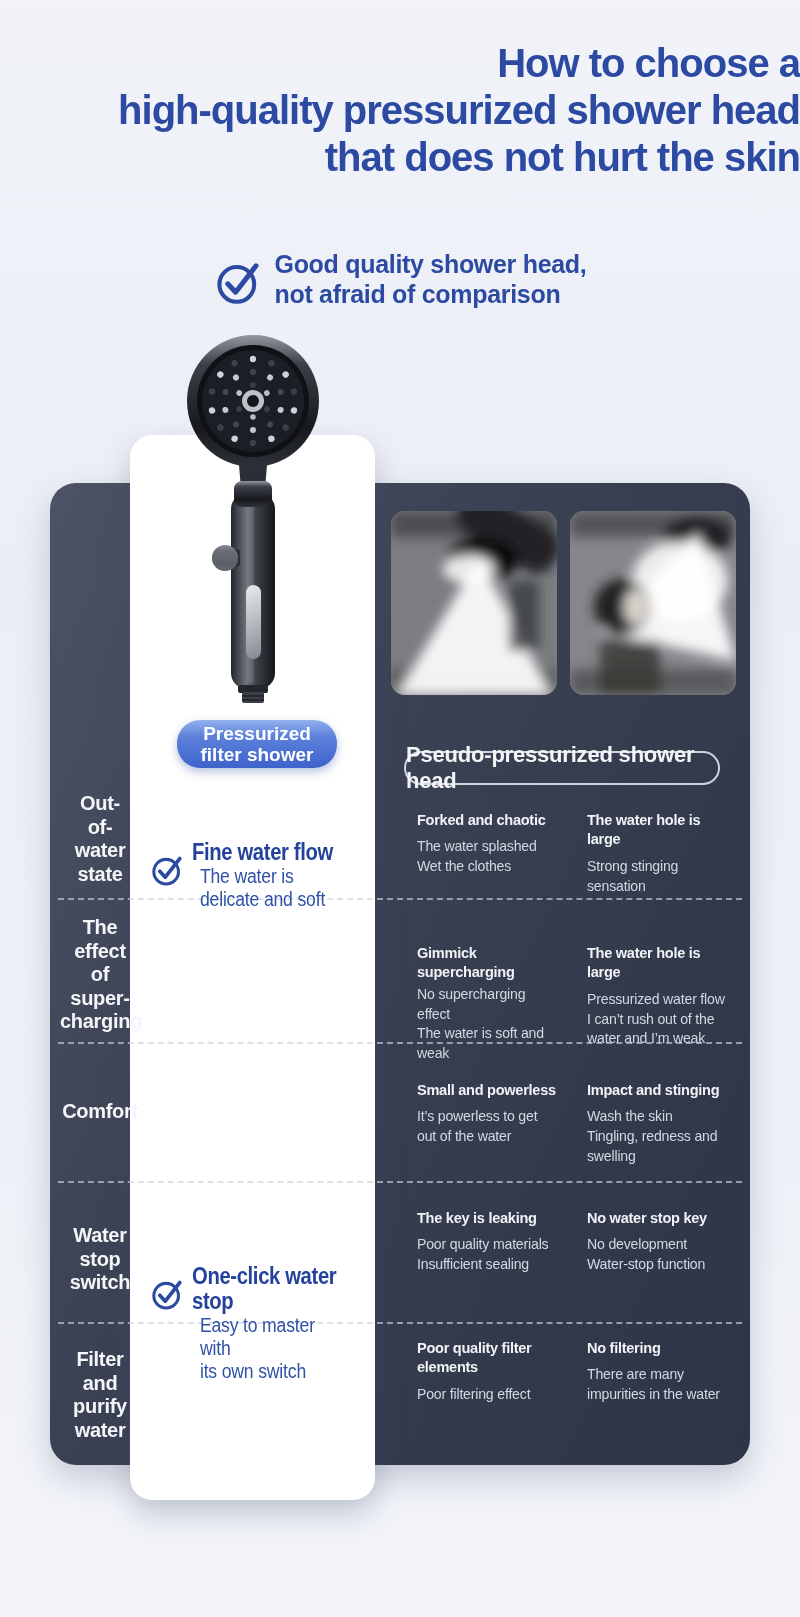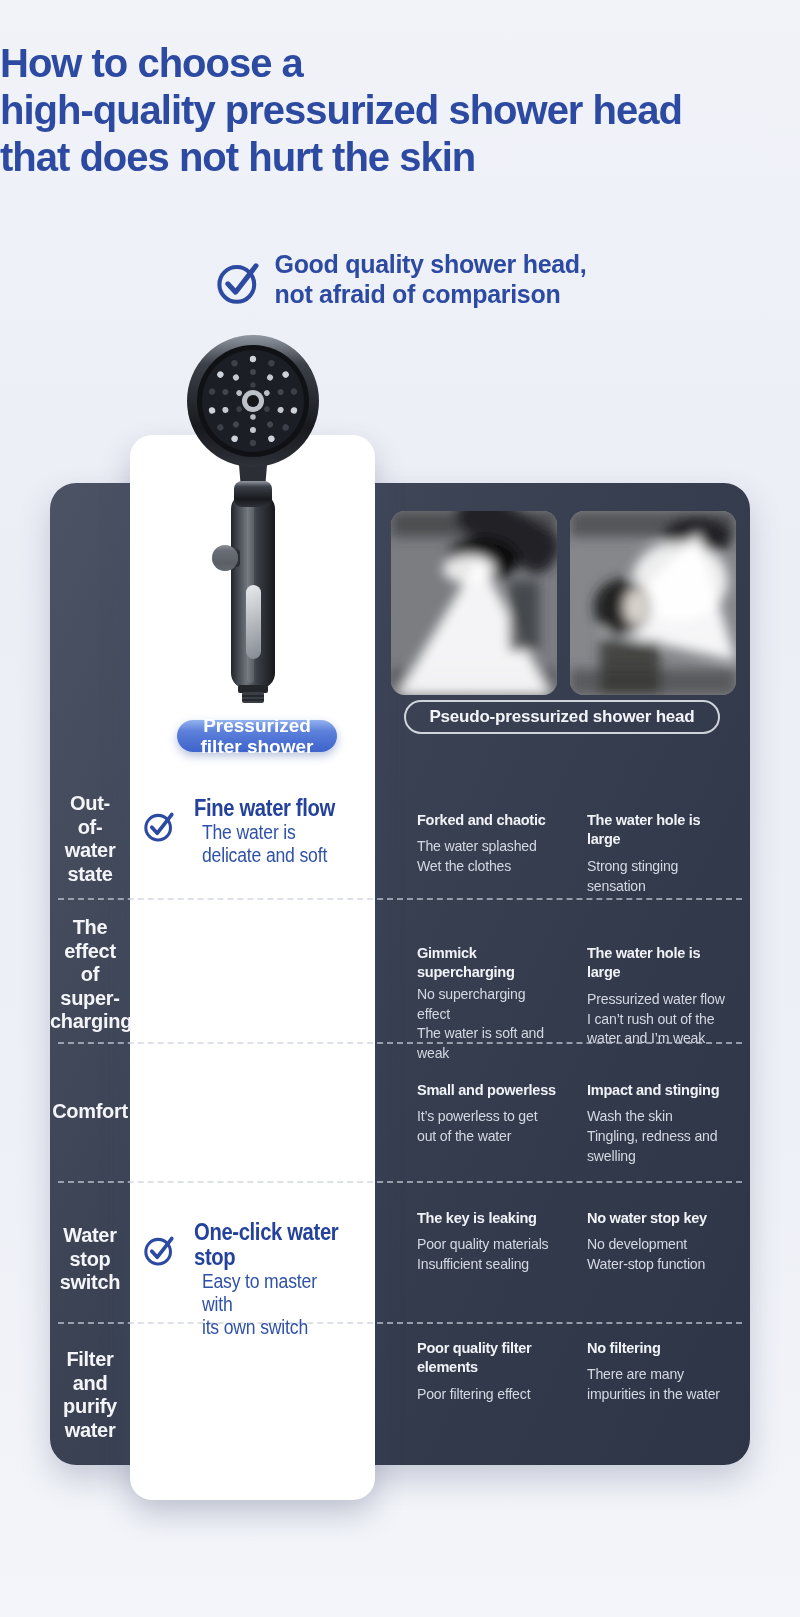--- a/index.html
+++ b/index.html
@@ -5,21 +5,21 @@
   html,body { margin:0; padding:0; background:#e8eaf1; }
   .canvas {
     position:relative; width:800px; height:1617px; overflow:hidden;
     background:linear-gradient(180deg,#f1f3f9 0%,#ecEEf6 35%,#eef0f7 70%,#f3f5fa 100%);
     font-family:"Liberation Sans", sans-serif;
   }
   .ml { white-space:pre-line; }
 
   
   .page-title {
-    position:absolute; top:40px; left:0; width:800px; text-align:left;
+    position:absolute; top:40px; left:0; width:800px; text-align:right;
     color:#2c4aa2; font-size:40px; font-weight:bold; line-height:1.17; letter-spacing:-1px;
   }
   .subtitle-wrap {
     position:absolute; top:250px; left:0; width:800px;
     display:flex; align-items:center; justify-content:center; gap:13px;
   }
   .subtitle-text {
     color:#2c4aa2; font-size:25px; font-weight:bold; line-height:1.18;
     letter-spacing:-0.3px;
   }
@@ -40,48 +40,48 @@
   .divider {
     position:absolute; left:58px; width:684px; height:0;
     border-top:2px dashed rgba(205,210,220,.65);
   }
 
   
   .shower { position:absolute; left:168px; top:333px; width:170px; height:370px; }
 
   
   .good-badge {
-    position:absolute; left:177px; top:720px; width:160px; height:32px;
+    position:absolute; left:177px; top:720px; width:160px; height:48px;
     border-radius:23px; background:linear-gradient(180deg,#93b2ee 0%,#5c80da 35%,#3e63cb 100%);
     color:#ffffff; font-size:19px; font-weight:bold; line-height:21px;
     display:flex; align-items:center; justify-content:center; text-align:center;
     box-shadow:0 4px 10px rgba(50,80,160,.35);
   }
   .bad-badge {
-    position:absolute; left:404px; top:700px; width:316px; height:34px;
+    position:absolute; left:404px; top:751px; width:316px; height:34px;
     border:2px solid rgba(235,238,245,.85); border-radius:19px; box-sizing:border-box;
-    color:#f2f4f8; font-size:17px; font-weight:bold;
+    color:#f2f4f8; font-size:22px; font-weight:bold;
     display:flex; align-items:center; justify-content:center; letter-spacing:-0.2px;
   }
 
   
   .photo {
     position:absolute; top:511px; width:166px; height:184px;
     border-radius:14px; overflow:hidden; background:#77797d;
   }
   .photo svg { display:block; width:100%; height:100%; }
 
   
   .row-label {
     position:absolute; left:50px; width:80px; text-align:center;
-    color:#f4f5f8; font-size:20px; font-weight:bold; line-height:23.5px; letter-spacing:-0.3px;
-  }
-
-  
-  .good-cell { position:absolute; left:142px; width:220px; display:flex; gap:18px; }
+    color:#f4f5f8; font-size:20px; font-weight:bold; line-height:23.5px; letter-spacing:-0.3px;padding-left:10px;
+  }
+
+  
+  .good-cell { position:absolute; left:150px; width:220px; display:flex; gap:8px;margin-top:44px; }
   .check-sm { width:34px; height:34px; flex:none; margin-top:13px; }
   .good-text { transform:scaleX(.88); transform-origin:0 0; }
   .good-title { color:#24429c; font-size:23px; font-weight:bold; line-height:1.08; letter-spacing:-0.4px; }
   .good-desc  { color:#2f51a8; font-size:20px; line-height:1.17; padding-left:9px; letter-spacing:-0.2px; }
 
   
   .bad-cell  { position:absolute; transform:scaleX(.94); transform-origin:0 0; }
   .bad-col-a { left:417px; width:168px; }
   .bad-col-b { left:587px; width:160px; }
   .bad-title { color:#f0f2f6; font-size:15.5px; font-weight:bold; line-height:1.25;

